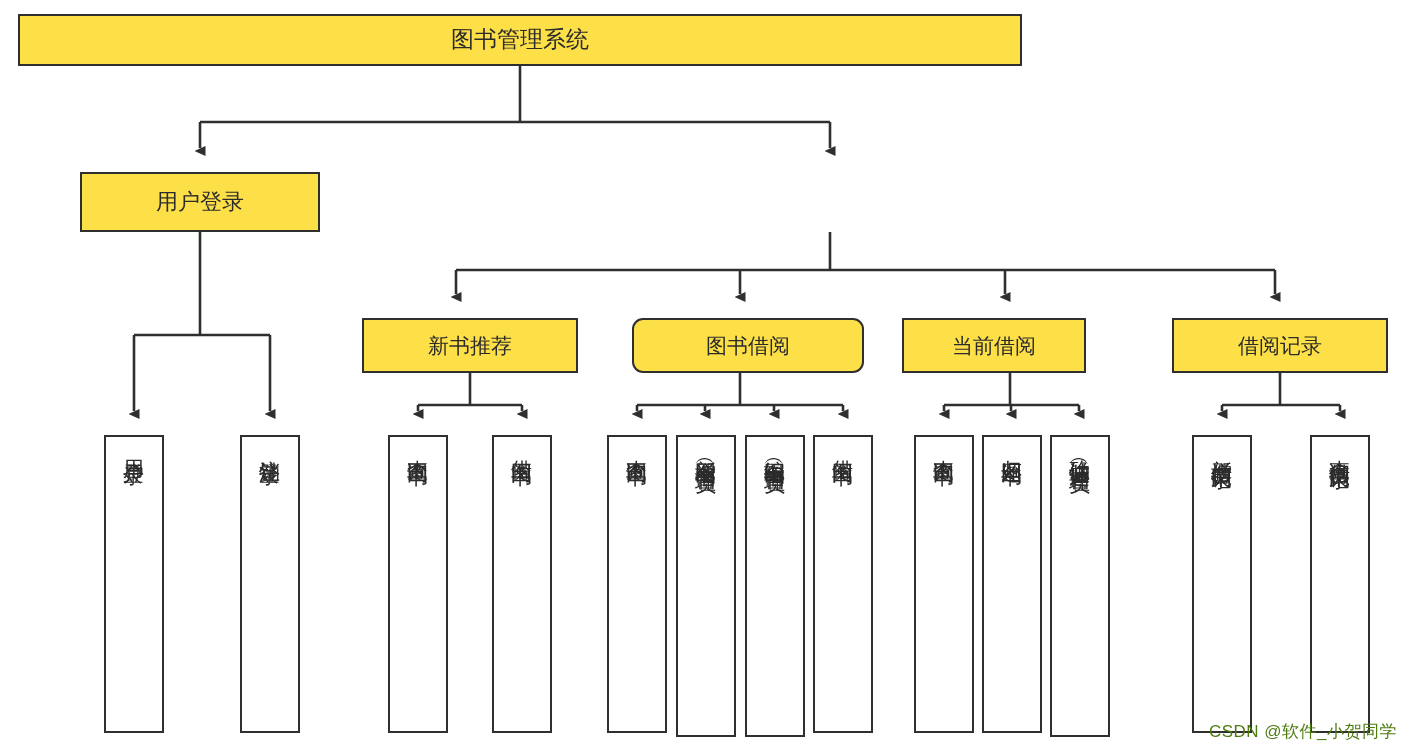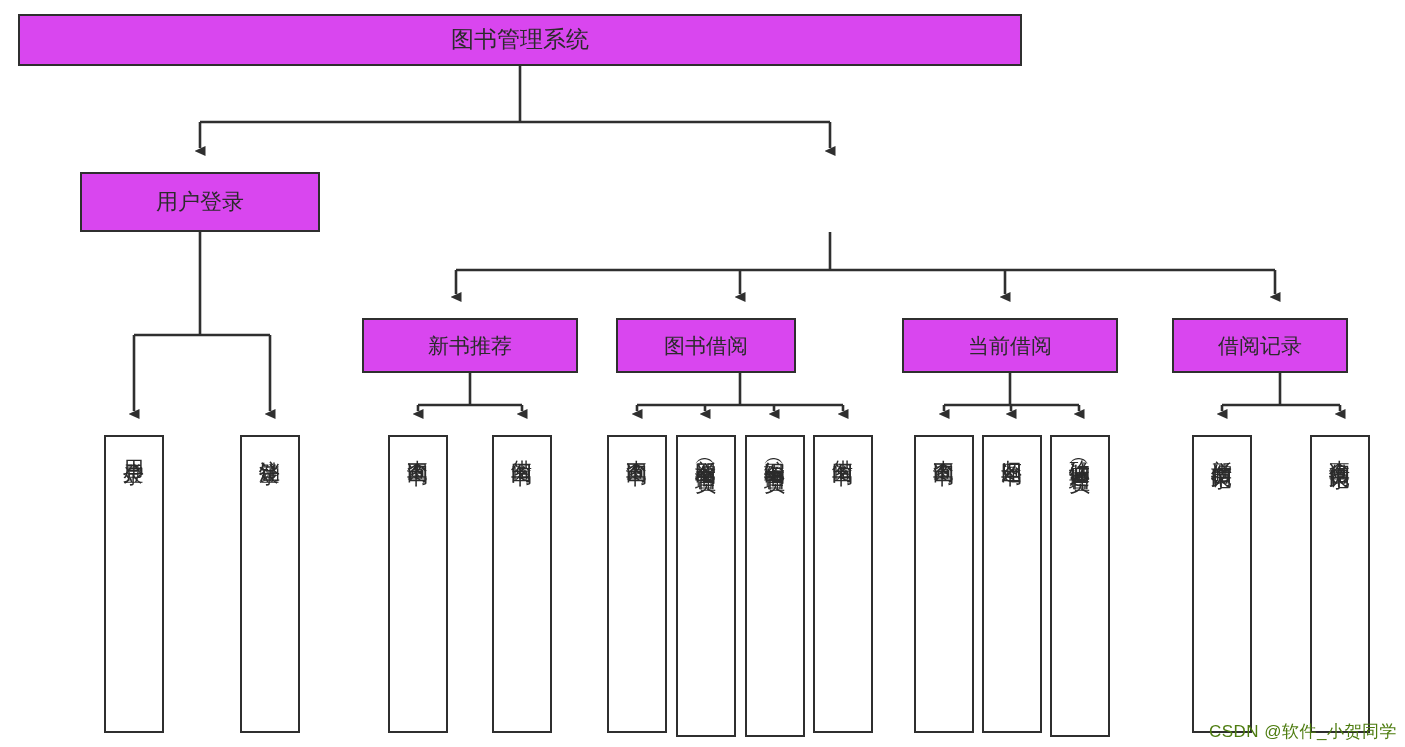--- a/index.html
+++ b/index.html
@@ -8,21 +8,21 @@
     background:#ffffff;
     font-family:"Liberation Sans","DejaVu Sans",sans-serif;
     overflow:hidden;
   }
   #stage{position:relative;width:1405px;height:747px;}
   svg#wires{position:absolute;left:0;top:0;width:1405px;height:747px;}
 
   .node{
     position:absolute;
     box-sizing:border-box;
-    background:#d946ef;
+    background:#fde047;
     border:2px solid #2f2f2f;
     color:#2b2b2b;
     display:flex;
     align-items:center;
     justify-content:center;
     text-align:center;
     line-height:1.12;
   }
   .node.root{font-size:23px;}
   .node.tier1{font-size:22px;}
@@ -118,27 +118,27 @@
     <span>图书管理系统</span>
   </div>
 
   <div class="node tier1" style="left:80px;top:172px;width:240px;height:60px;">
     <span>用户登录</span>
   </div>
 
   <div class="node tier2" style="left:362px;top:318px;width:216px;height:55px;">
     <span>新书推荐</span>
   </div>
-  <div class="node tier2" style="left:616px;top:318px;width:180px;height:55px;">
+  <div class="node tier2" style="left:632px;top:318px;width:232px;height:55px;border-radius:11px;">
     <span>图书借阅</span>
   </div>
-  <div class="node tier2" style="left:902px;top:318px;width:216px;height:55px;">
+  <div class="node tier2" style="left:902px;top:318px;width:184px;height:55px;">
     <span>当前借阅</span>
   </div>
-  <div class="node tier2" style="left:1172px;top:318px;width:176px;height:55px;">
+  <div class="node tier2" style="left:1172px;top:318px;width:216px;height:55px;">
     <span>借阅记录</span>
   </div>
 
   <div class="leaf" style="left:104px;top:435px;width:60px;height:298px;">
     <span class="vtext">用户登录</span>
   </div>
   <div class="leaf" style="left:240px;top:435px;width:60px;height:298px;">
     <span class="vtext">注销登录</span>
   </div>
 

